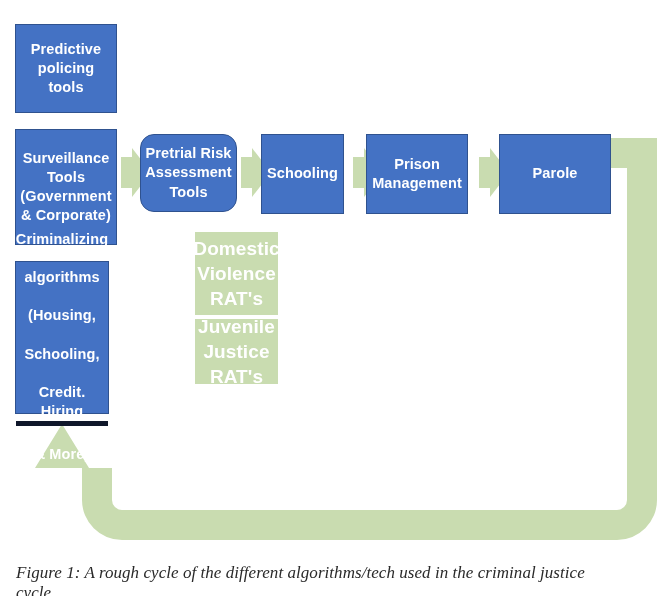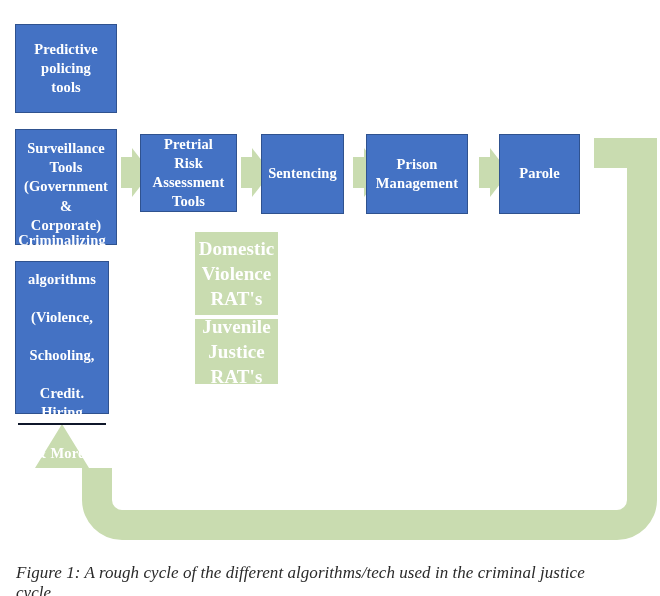--- a/index.html
+++ b/index.html
@@ -46,24 +46,23 @@
     background: #c9dcb0;
     border: none;
     font-size: 19px;
     font-weight: 600;
     color: #ffffff;
   }
   .node-label {
     display: block;
     white-space: pre-line;
     padding: 0 13px;
-    font-family: Liberation Serif, serif;
   }
   .underline-seg {
-    border-bottom: 2px solid #0f172a;
+    border-bottom: 5px solid #0f172a;
     display: inline-block;
   }
   #caption {
     position: absolute;
     left: 16px;
     top: 563px;
     width: 600px;
     font-family: "Liberation Serif", serif;
     font-style: italic;
     font-size: 17px;
@@ -118,43 +117,43 @@
     <span class="node-label">Surveillance
 Tools
 (Government
 &amp; Corporate)</span>
   </div>
 
   <div class="node node-blue" style="left:15px; top:261px; width:94px; height:153px;">
     <span class="node-label">
       <span>Criminalizing</span><br>
       <span>algorithms</span><br>
-      <span>(Violence,</span><br>
+      <span>(Housing,</span><br>
       <span>Schooling,</span><br>
       <span class="underline-seg">Credit.  Hiring</span><br>
       <span>&amp; More)</span>
     </span>
   </div>
 
-  <div class="node node-blue" style="left:140px; top:134px; width:97px; height:78px;">
+  <div class="node node-blue" style="left:140px; top:134px; width:97px; height:78px;border-radius:14px;">
     <span class="node-label">Pretrial Risk
 Assessment
 Tools</span>
   </div>
 
   <div class="node node-blue" style="left:261px; top:134px; width:83px; height:80px;">
-    <span class="node-label">Sentencing</span>
+    <span class="node-label">Schooling</span>
   </div>
 
   <div class="node node-blue" style="left:366px; top:134px; width:102px; height:80px;">
     <span class="node-label">Prison
 Management</span>
   </div>
 
-  <div class="node node-blue" style="left:499px; top:134px; width:81px; height:80px;">
+  <div class="node node-blue" style="left:499px; top:134px; width:112px; height:80px;">
     <span class="node-label">Parole</span>
   </div>
 
   <div class="node node-green" style="left:195px; top:232px; width:83px; height:83px;">
     <span class="node-label">Domestic
 Violence
 RAT's</span>
   </div>
 
   <div class="node node-green" style="left:195px; top:319px; width:83px; height:65px;">

